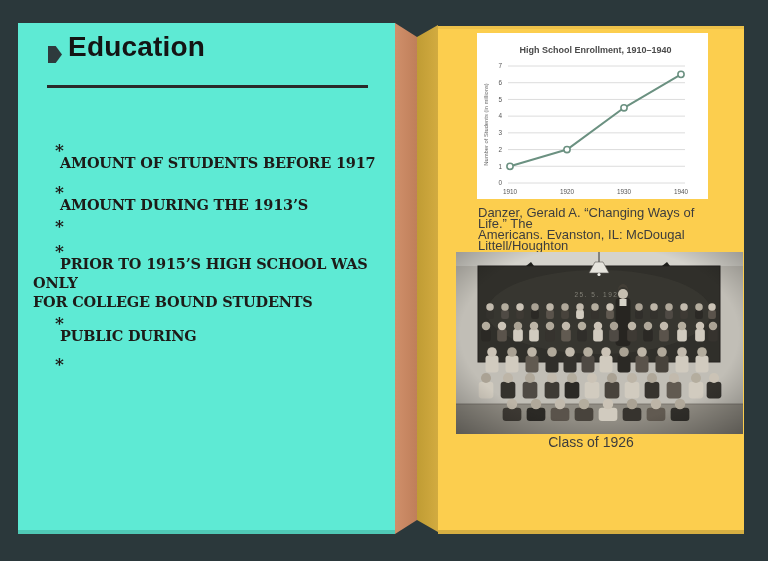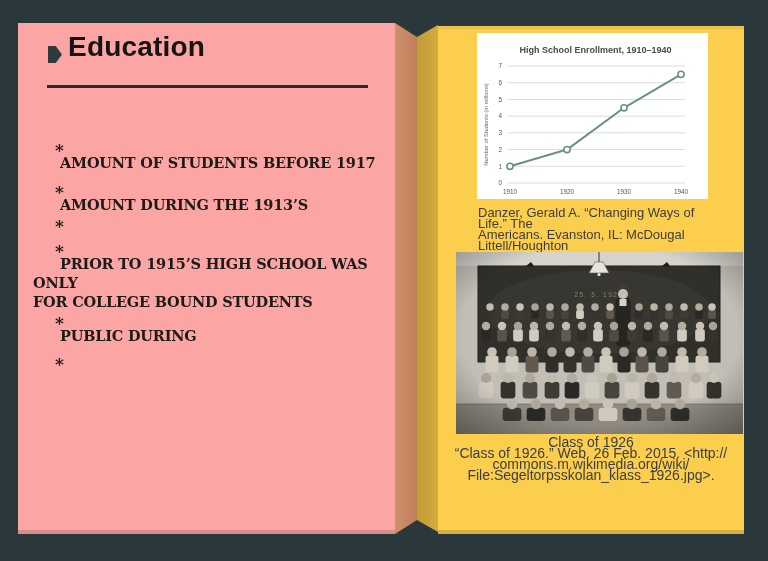--- a/index.html
+++ b/index.html
@@ -8,21 +8,21 @@
     background:#2b383b;
     font-family:"Liberation Sans", sans-serif;
     position:relative;
   }
   .stage{position:absolute;left:0;top:0;width:768px;height:561px;}
 
   
   .page{position:absolute;}
   .page-left{
     left:18px;top:23px;width:377px;height:511px;
-    background:#fca5a5;
+    background:#5eead4;
     box-shadow: inset 0 -4px 0 rgba(0,0,0,.14);
   }
   .fold{position:absolute;top:23px;height:511px;}
   .fold-left{
     left:395px;width:22px;
     background:linear-gradient(90deg,#d08f6a,#bf7f5a);
     clip-path:polygon(0 0,100% 14px,100% calc(100% - 14px),0 100%);
   }
   .fold-right{
     left:417px;width:21px;
@@ -310,18 +310,15 @@
           <circle cx="200" cy="152" r="5.28" fill="#beb6a8"></circle>
           <rect x="214.65" y="155.85" width="18.700000000000003" height="13.200000000000001" rx="3.3000000000000003" fill="#2a2824"></rect>
           <circle cx="224" cy="152" r="5.28" fill="#b0a89a"></circle>
           <rect x="0" y="0" width="287" height="182" fill="#b0aca3" opacity="0.05"></rect>
           <rect x="0" y="0" width="287" height="182" fill="url(#vg)"></rect>
         </svg>
     </div>
 
     <div class="photo-caption">
       <div class="cap-title">Class of 1926</div>
-      <div class="cap-cite">“Class of 1926.” Web. 26 Feb. 2015. &lt;http://
-commons.m.wikimedia.org/wiki/
-File:Segeltorpsskolan_klass_1926.jpg&gt;.</div>
     </div>
   </div>
 </div>
 
 </body></html>

